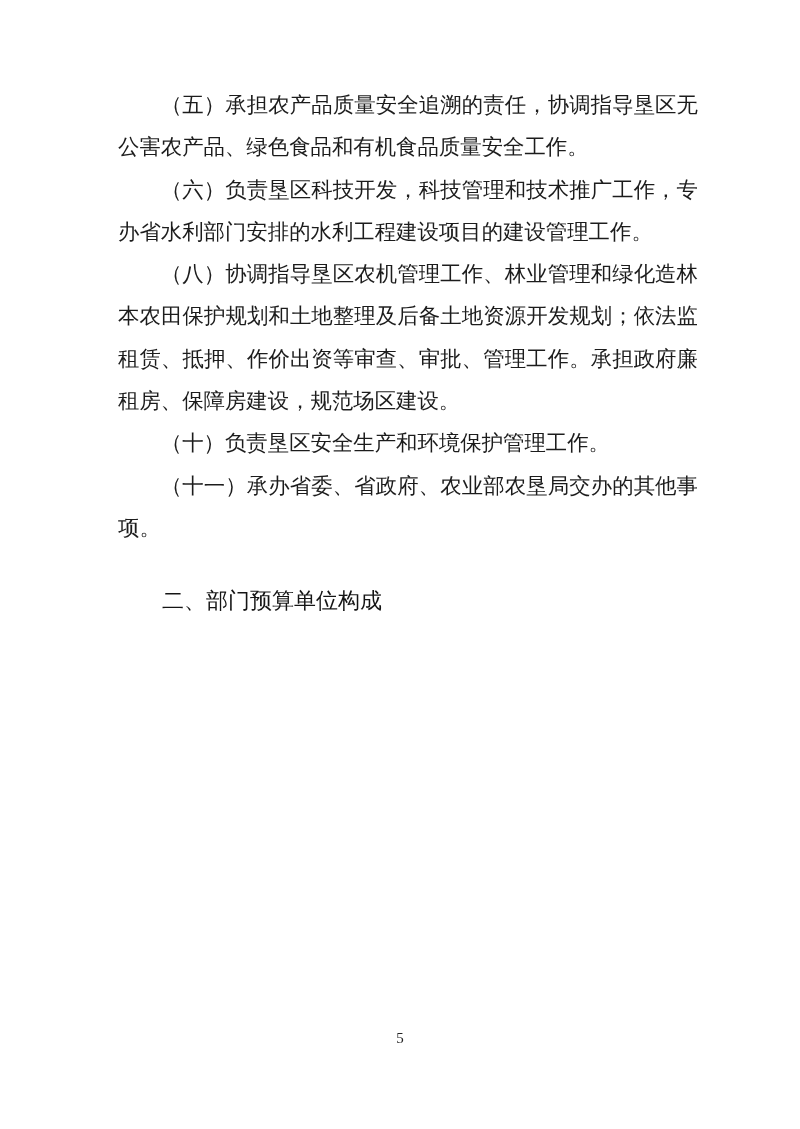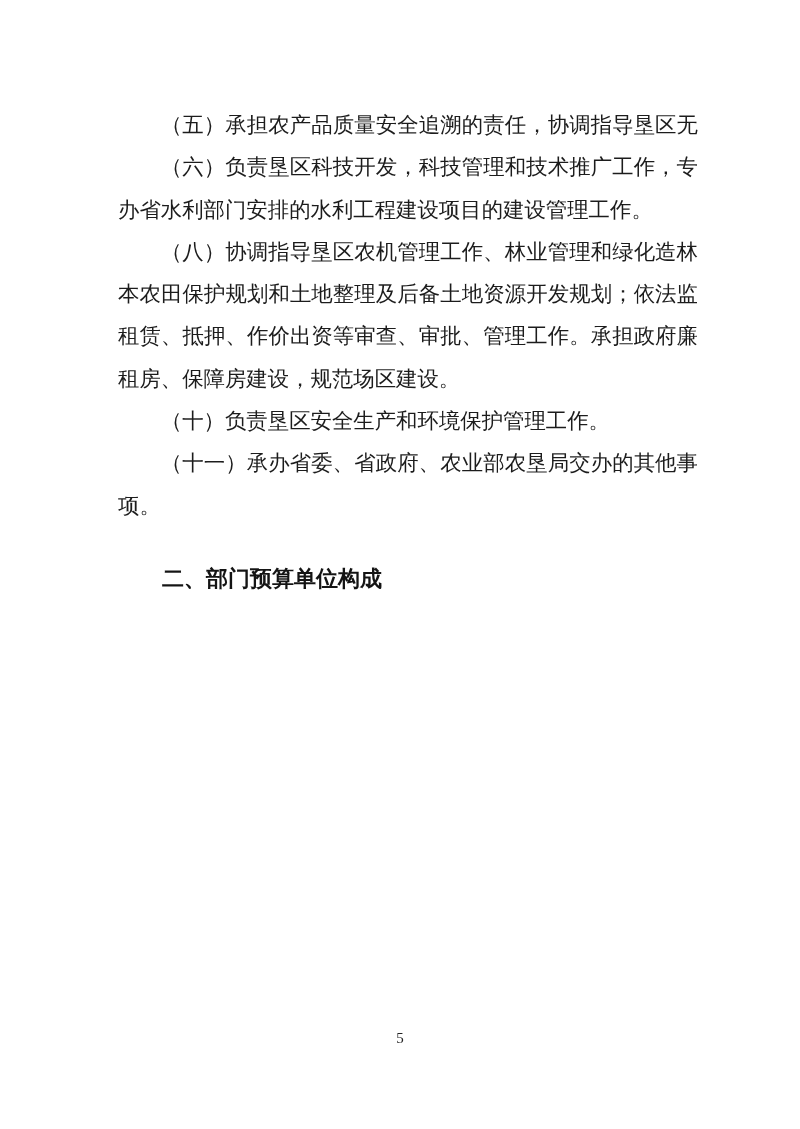--- a/index.html
+++ b/index.html
@@ -12,21 +12,21 @@
     width: 800px;
     height: 1129px;
     background: #ffffff;
     overflow: hidden;
     font-family: "Liberation Serif", "DejaVu Serif", serif;
     color: #1c1c1c;
   }
   .content {
     position: absolute;
     left: 118px;
-    top: 104px;
+    top: 84px;
     width: 580px;
   }
   .para {
     margin: 0;
   }
   .line {
     font-size: 21.4px;
     line-height: 42.3px;
     white-space: normal;
   }
@@ -34,21 +34,21 @@
   .line.full {
     text-align: justify;
     text-align-last: justify;
   }
   
   .line.first {
     text-indent: 2em;
   }
   .heading {
     font-family: "Liberation Sans", "DejaVu Sans", sans-serif;
-    font-weight: 700;
+    font-weight: 400;
     font-size: 22px;
     line-height: 42px;
     text-indent: 2em;
     margin-top: 31px;
     margin-bottom: 6px;
     color: #141414;
   }
   .footer {
     position: absolute;
     top: 1028px;
@@ -60,20 +60,21 @@
     color: #222222;
   }
 </style>
 </head>
 <body>
 
 <div class="page">
   <div class="content">
       <div class="para">
         <div class="line first full">（五）承担农产品质量安全追溯的责任，协调指导垦区无</div>
+        <div class="line">公害农产品、绿色食品和有机食品质量安全工作。</div>
       </div>
       <div class="para">
         <div class="line first full">（六）负责垦区科技开发，科技管理和技术推广工作，专</div>
       </div>
       <div class="para">
         <div class="line">办省水利部门安排的水利工程建设项目的建设管理工作。</div>
       </div>
       <div class="para">
         <div class="line first full">（八）协调指导垦区农机管理工作、林业管理和绿化造林</div>
       </div>

